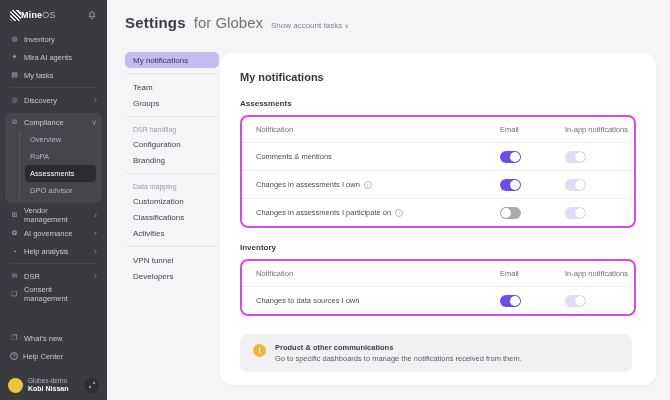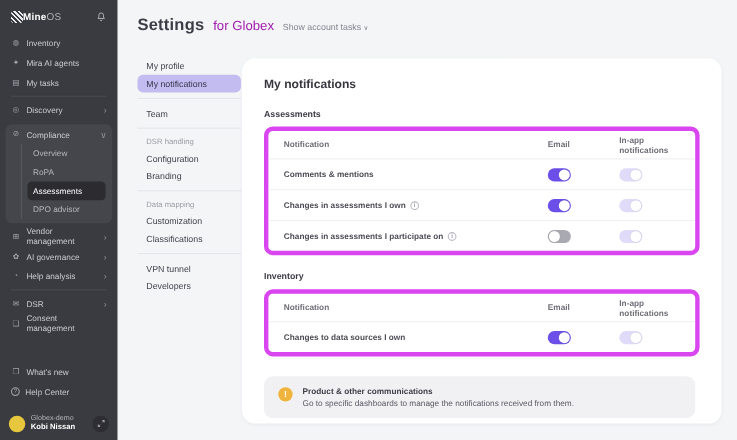--- a/index.html
+++ b/index.html
@@ -33,40 +33,40 @@
   .user-col { display: flex; flex-direction: column; line-height: 1.25; }
   .user-org { font-size: 6.5px; color: #b6b6be; }
   .user-name { font-size: 7px; font-weight: bold; color: #ffffff; }
   .collapse-btn { margin-left: auto; width: 15px; height: 15px; border-radius: 50%;
                   background: #2d2d33; display: flex; align-items: center; justify-content: center; cursor: pointer; }
 
   
   .main { position: absolute; left: 107px; top: 0; width: 563px; height: 400px; background: #f4f5f7; }
   .page-header { position: absolute; left: 18px; top: 14px; display: flex; align-items: baseline; gap: 8px; }
   .ph-strong { font-size: 15px; font-weight: 600; color: #3c3c46; letter-spacing: .2px; text-align: right; }
-  .ph-light { font-size: 12px; font-weight: 400; color: #a21caf; text-align: center; }
+  .ph-light { font-size: 15px; font-weight: 400; color: #737373; text-align: center; }
   .ph-link { font-size: 8px; color: #83838d; cursor: pointer; }
   .ph-link .chev { font-size: 6px; }
 
   
   .settings-nav { position: absolute; left: 18px; top: 52px; width: 94px; }
   .snav-item { height: 16px; display: flex; align-items: center; padding: 0 8px;
                font-size: 8px; color: #42424d; border-radius: 5px; cursor: pointer; }
   .snav-item.sel { background: #c3bcf0; color: #35354a; }
   .snav-divider { height: 1px; background: #e6e6ea; margin: 5px 0; }
   .snav-label { height: 14px; display: flex; align-items: center; padding: 0 8px;
                 font-size: 7px; color: #9a9aa4; margin-top: 2px; }
 
   
   .card { position: absolute; left: 113px; top: 53px; right: 14px; bottom: 15px;
           background: #ffffff; border-radius: 12px; box-shadow: 0 1px 3px rgba(40,40,60,.05);
           padding: 16px 20px; overflow: hidden; }
   .card-title { font-size: 11px; font-weight: 600; color: #37373f; margin: 2px 0 16px; }
   .sec-label { font-size: 8px; font-weight: bold; color: #3c3c46; margin-bottom: 7px; }
-  .ntable { border: 4px solid #d946ef; border-radius: 8px; margin-bottom: 15px; overflow: hidden; background: #fff; font-weight: bold; }
+  .ntable { border: 2px solid #d946ef; border-radius: 8px; margin-bottom: 15px; overflow: hidden; background: #fff; }
   .trow { display: grid; grid-template-columns: 1fr 65px 69px; align-items: center; }
   .thead { height: 25px; }
   .thead .tc { font-size: 7.5px; color: #6e6e78; }
   .tbody-row { height: 28px; border-top: 1px solid #efeff2; }
   .tc { display: flex; align-items: center; }
   .tc-label { padding-left: 14px; font-size: 7.5px; color: #4c4c56; gap: 4px; }
   .info-dot { width: 8px; height: 8px; border-radius: 50%; border: 1px solid #b9b9c2;
               color: #9a9aa3; font-size: 5.5px; display: inline-flex; align-items: center;
               justify-content: center; flex: 0 0 auto; cursor: pointer; }
   .toggle { width: 21px; height: 12px; border-radius: 7px; position: relative; cursor: pointer; }
@@ -196,45 +196,48 @@
 
 <div class="main">
 
   <div class="page-header">
     <span class="ph-strong">Settings</span>
     <span class="ph-light">for Globex</span>
     <span class="ph-link"><span>Show account tasks</span> <span class="chev">∨</span></span>
   </div>
 
   <nav class="settings-nav">
-    <div class="snav-item">
-        <span>My profile</span>
-      </div>
     <div class="snav-item sel">
         <span>My notifications</span>
       </div>
     <div class="snav-divider"></div>
     <div class="snav-item">
         <span>Team</span>
       </div>
+    <div class="snav-item">
+        <span>Groups</span>
+      </div>
     <div class="snav-divider"></div>
     <div class="snav-label">DSR handling</div>
     <div class="snav-item">
         <span>Configuration</span>
       </div>
     <div class="snav-item">
         <span>Branding</span>
       </div>
     <div class="snav-divider"></div>
     <div class="snav-label">Data mapping</div>
     <div class="snav-item">
         <span>Customization</span>
       </div>
     <div class="snav-item">
         <span>Classifications</span>
+      </div>
+    <div class="snav-item">
+        <span>Activities</span>
       </div>
     <div class="snav-divider"></div>
     <div class="snav-item">
         <span>VPN tunnel</span>
       </div>
     <div class="snav-item">
         <span>Developers</span>
       </div>
   </nav>
 

